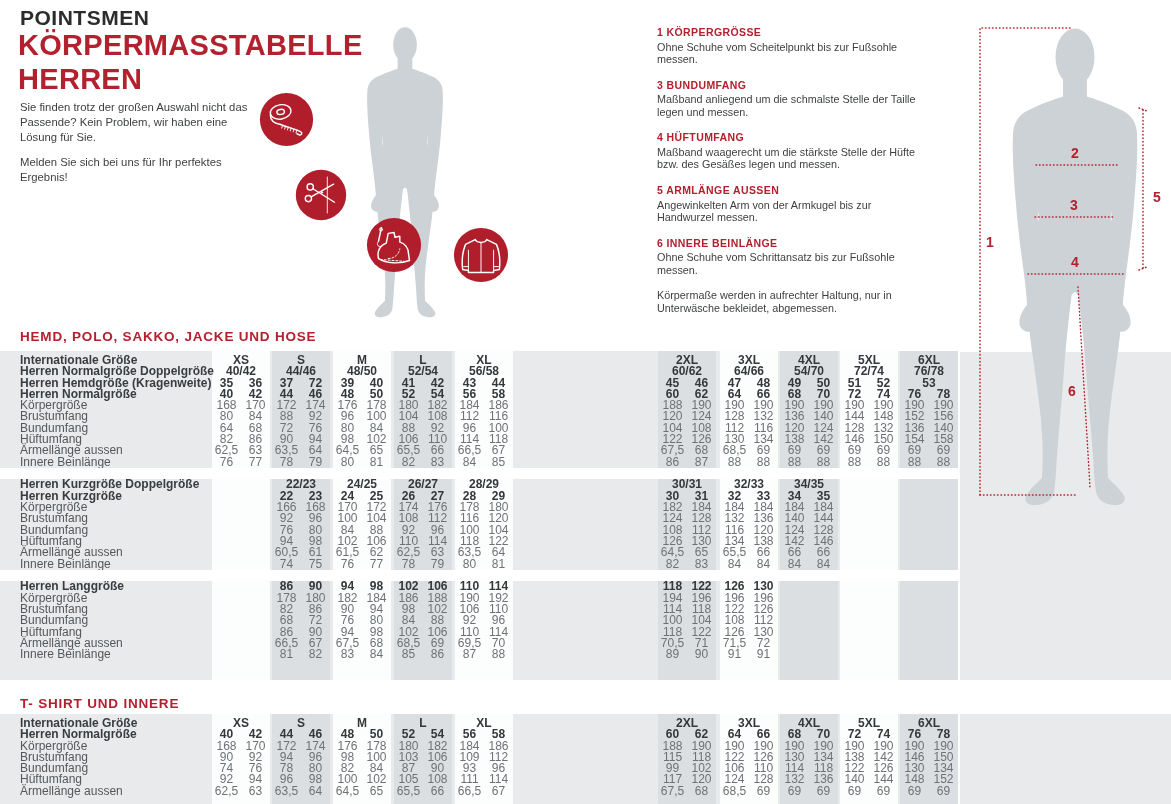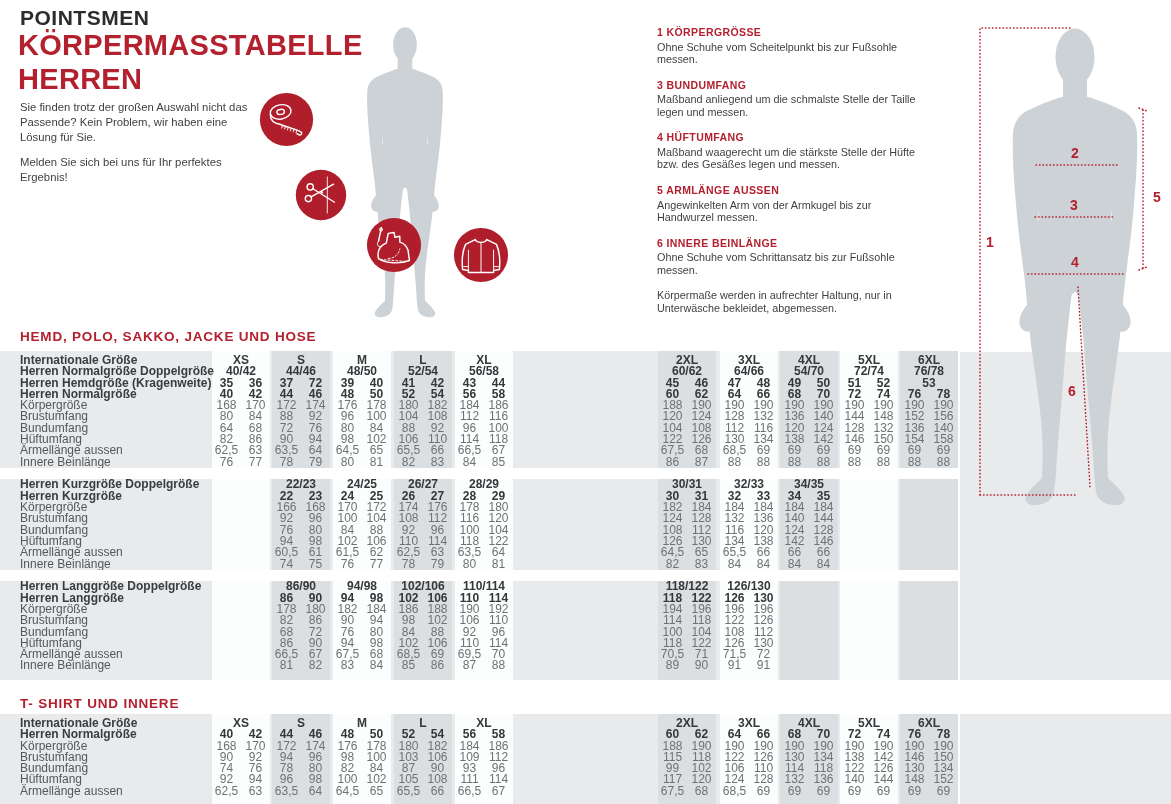--- a/index.html
+++ b/index.html
@@ -545,29 +545,20 @@
           <div class="t-cell" style="left: 687px;">83</div>
           <div class="t-cell" style="left: 720px;">84</div>
           <div class="t-cell" style="left: 749px;">84</div>
           <div class="t-cell" style="left: 780px;">84</div>
           <div class="t-cell" style="left: 809px;">84</div>
         </div>
       </div>
       <div class="t-sep"></div>
       <div class="t-block">
         <div class="t-row b">
-          <div class="t-lab">Herren Langgröße Doppelgröße</div>
-          <div class="t-grp" style="left: 272px;">86/90</div>
-          <div class="t-grp" style="left: 333px;">94/98</div>
-          <div class="t-grp" style="left: 394px;">102/106</div>
-          <div class="t-grp" style="left: 455px;">110/114</div>
-          <div class="t-grp" style="left: 658px;">118/122</div>
-          <div class="t-grp" style="left: 720px;">126/130</div>
-        </div>
-        <div class="t-row b">
           <div class="t-lab">Herren Langgröße</div>
           <div class="t-cell" style="left: 272px;">86</div>
           <div class="t-cell" style="left: 301px;">90</div>
           <div class="t-cell" style="left: 333px;">94</div>
           <div class="t-cell" style="left: 362px;">98</div>
           <div class="t-cell" style="left: 394px;">102</div>
           <div class="t-cell" style="left: 423px;">106</div>
           <div class="t-cell" style="left: 455px;">110</div>
           <div class="t-cell" style="left: 484px;">114</div>
           <div class="t-cell" style="left: 658px;">118</div>

